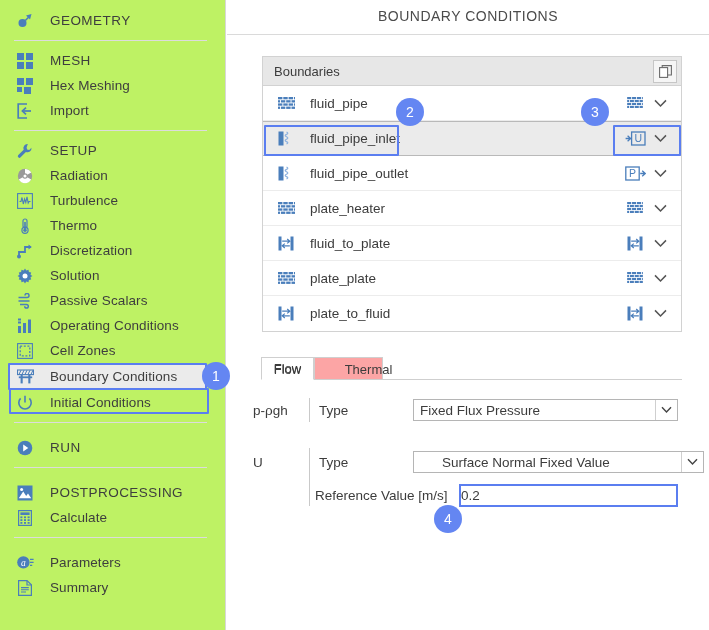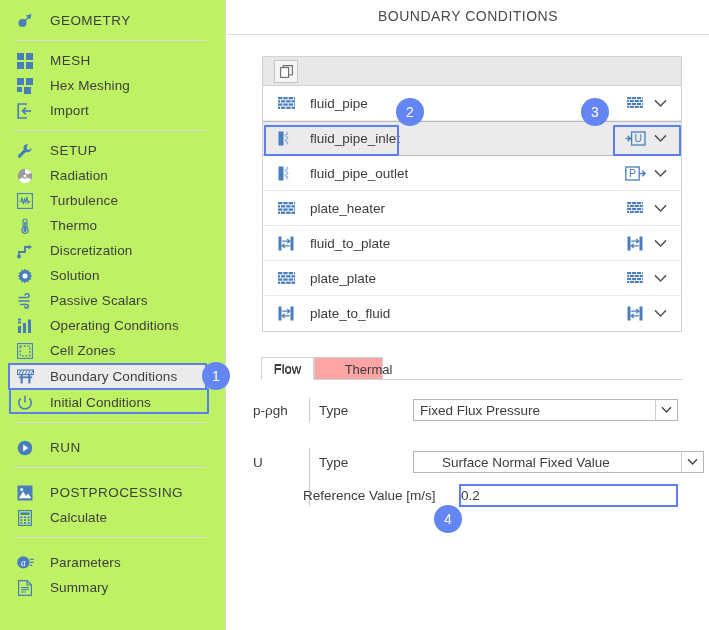--- a/index.html
+++ b/index.html
@@ -378,20 +378,21 @@
       <span class="lbl">Summary</span>
     </div>
   </div>
 
   <div id="main">
     <div id="page-title">BOUNDARY CONDITIONS</div>
     <div id="title-rule"></div>
 
     <div id="boundaries-panel">
       <div id="bd-head">
+        <span class="t">Boundaries</span>
         <span id="copy-btn">
           <svg width="13" height="13" viewBox="0 0 13 13">
               <rect x="0.6" y="2.6" width="8" height="9.8" fill="#fff" stroke="#6b6b6b" stroke-width="1.1"></rect>
               <path d="M3.2 2.4 V0.6 H12.4 V10 H8.8" fill="none" stroke="#6b6b6b" stroke-width="1.1"></path>
             </svg>
         </span>
       </div>
 
       <div class="bd-row">
         <span class="licon">
@@ -673,21 +674,21 @@
     <div class="fl-bar" style="left:82px;top:448px;height:58px;"></div>
     <div class="fl-lbl" style="left:92px;top:455px;">Type</div>
     <div class="sel-box" style="left:186px;top:451px;width:291px;padding-left:22px;">
       <span class="v">Surface Normal Fixed Value</span>
       <span class="arw">
         <svg width="11" height="8" viewBox="0 0 11 8">
             <path d="M1 1.2 L5.5 6 L10 1.2" fill="none" stroke="#444" stroke-width="1.4"></path>
           </svg>
       </span>
     </div>
-    <div class="fl-lbl" style="left:76px;top:488px;">Reference Value [m/s]</div>
+    <div class="fl-lbl" style="left:88px;top:488px;">Reference Value [m/s]</div>
     <div class="txt-box" style="left:232px;top:484px;width:219px;">
       <span class="v">0.2</span>
     </div>
   </div>
 
   <div class="hl" style="left:9px;top:388px;width:200px;height:26px;"></div>
   <div class="hl" style="left:264px;top:125px;width:135px;height:31px;"></div>
   <div class="hl" style="left:613px;top:125px;width:68px;height:31px;"></div>
 
   <div class="badge" style="left:202px;top:362px;">1</div>

